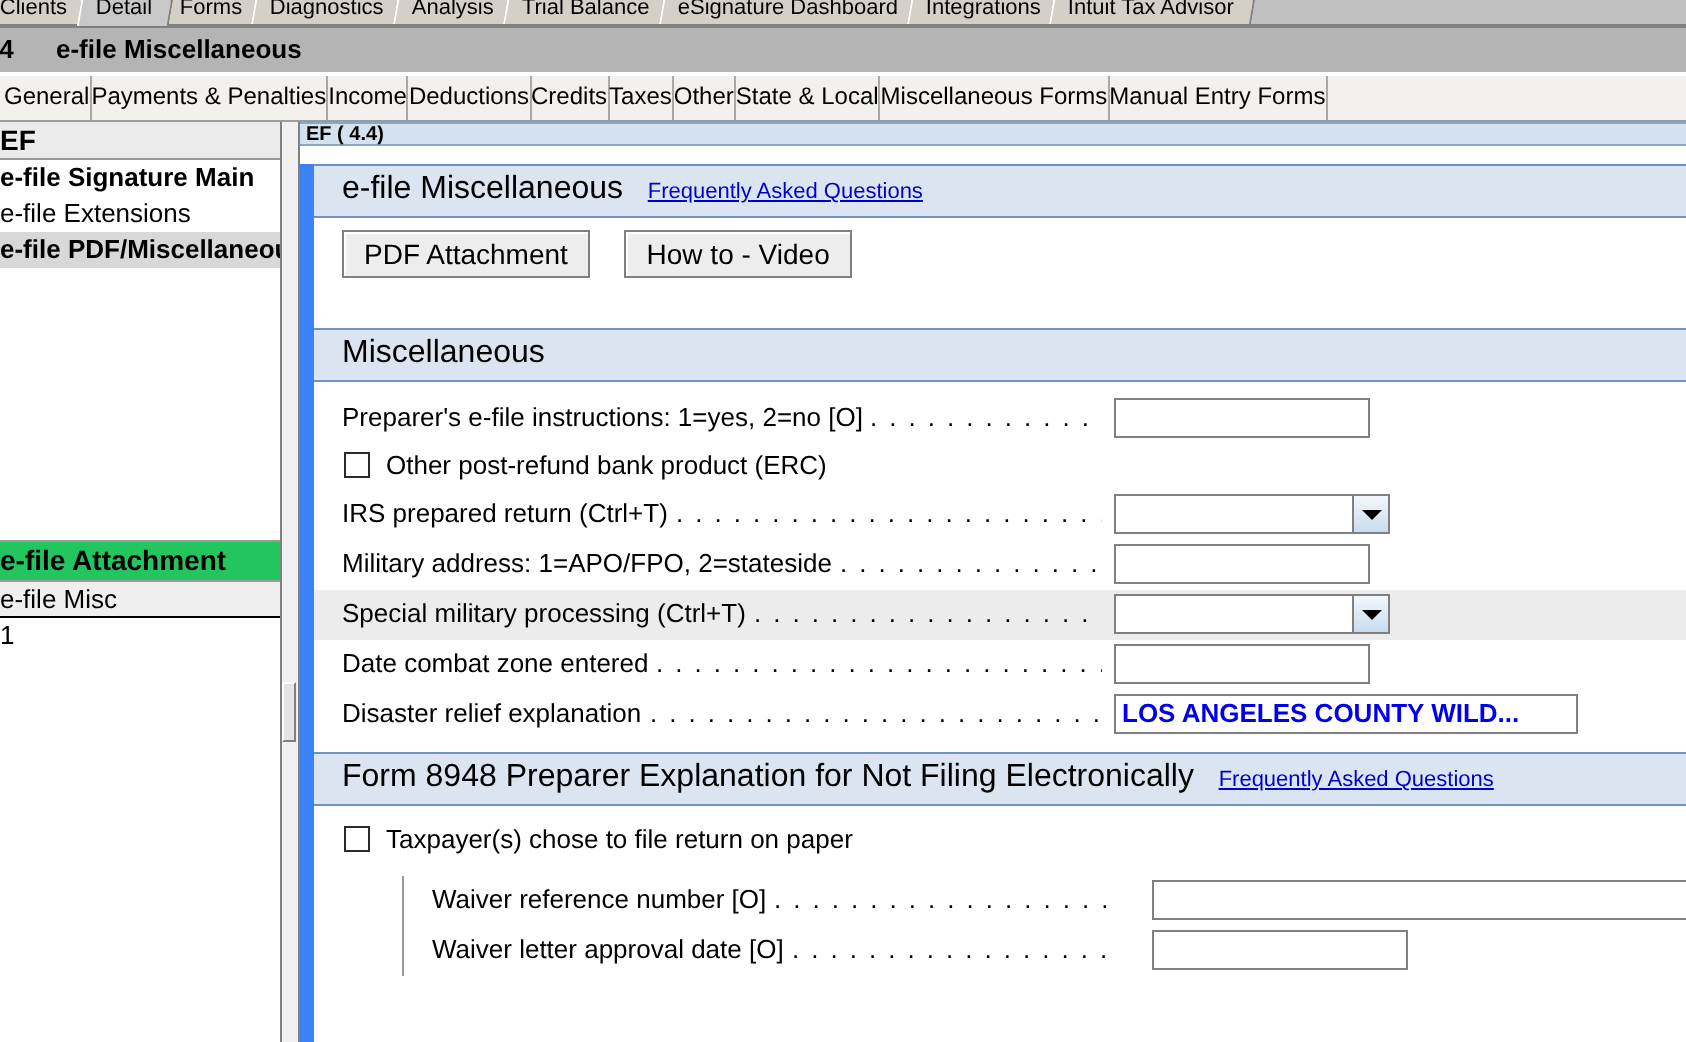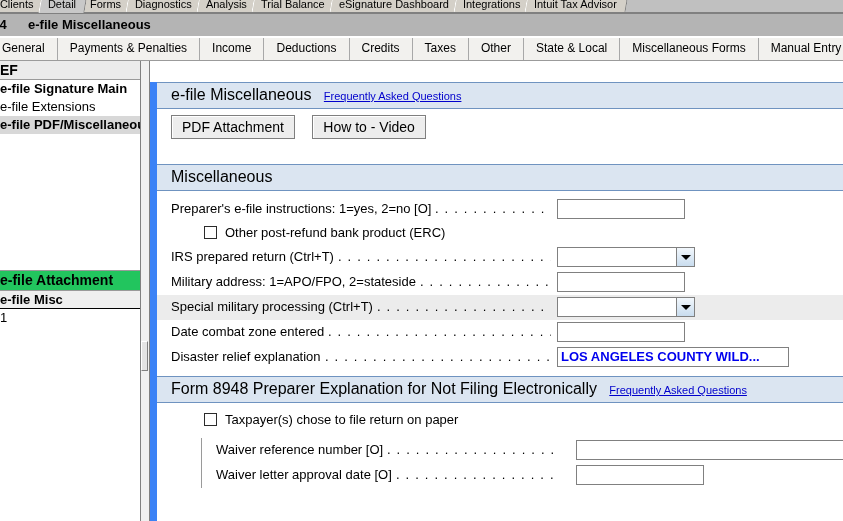--- a/index.html
+++ b/index.html
@@ -91,21 +91,21 @@
     width: 843px; height: 22px;
     background: #f2f1ee;
     border-bottom: 1px solid #9b9b9b;
     white-space: nowrap;
     overflow: hidden;
   }
   .subtab {
     display: inline-block;
     height: 22px;
     line-height: 21px;
-    padding: 0 12px;
+    padding: 0 0;
     font-size: 12px;
     color: #000;
     border-right: 1px solid #a8a8a8;
     box-sizing: border-box;
     vertical-align: top;
   }
   .subtab:first-child { padding-left: 2px; }
 
   
   .sidebar {
@@ -150,21 +150,21 @@
     border-bottom: 1px solid #9a9a9a;
     font-size: 14px;
     font-weight: bold;
     color: #000;
   }
   .sb-sub-item {
     height: 18px;
     line-height: 18px;
     background: #efefef;
     font-size: 13px;
-    font-weight: bold;
+    font-weight: normal;
     color: #000;
     border-bottom: 1px solid #000;
     display: inline-block;
     width: 100%;
     box-sizing: border-box;
   }
   .sb-count {
     height: 18px;
     line-height: 18px;
     font-size: 13px;
@@ -339,21 +339,20 @@
     border-left: 5px solid transparent;
     border-right: 5px solid transparent;
     border-top: 5px solid #000;
   }
 
   
   .cbrow {
     position: relative;
     height: 23px;
     white-space: nowrap;
-    margin-left: 32px;
   }
   .cbox {
     position: absolute;
     left: 15px; top: 4px;
     width: 13px; height: 13px;
     background: #ffffff;
     border: 1px solid #2b2b2b;
     box-sizing: border-box;
   }
   .cblabel {
@@ -407,20 +406,21 @@
   <div class="sb-sub-item">e-file Misc</div>
   <div class="sb-count">1</div>
 </div>
 
 <div class="splitter">
   <div class="splitter-grip"></div>
 </div>
 
 <div class="main">
 
+  <div class="ef-tab">EF  ( 4.4)</div>
 
   <div class="panel-body">
 
     <div class="sect-head">
       <span class="sect-title">e-file Miscellaneous</span>
       <span class="faq">Frequently Asked Questions</span>
     </div>
 
     <div class="btnrow">
       <span class="gbtn">PDF Attachment</span>

